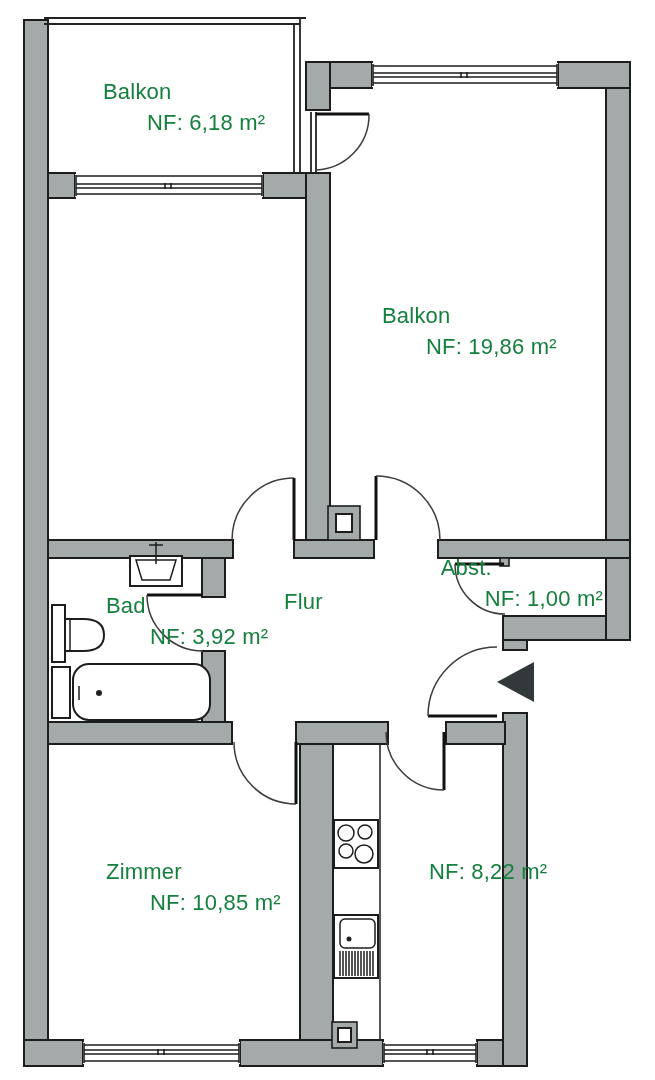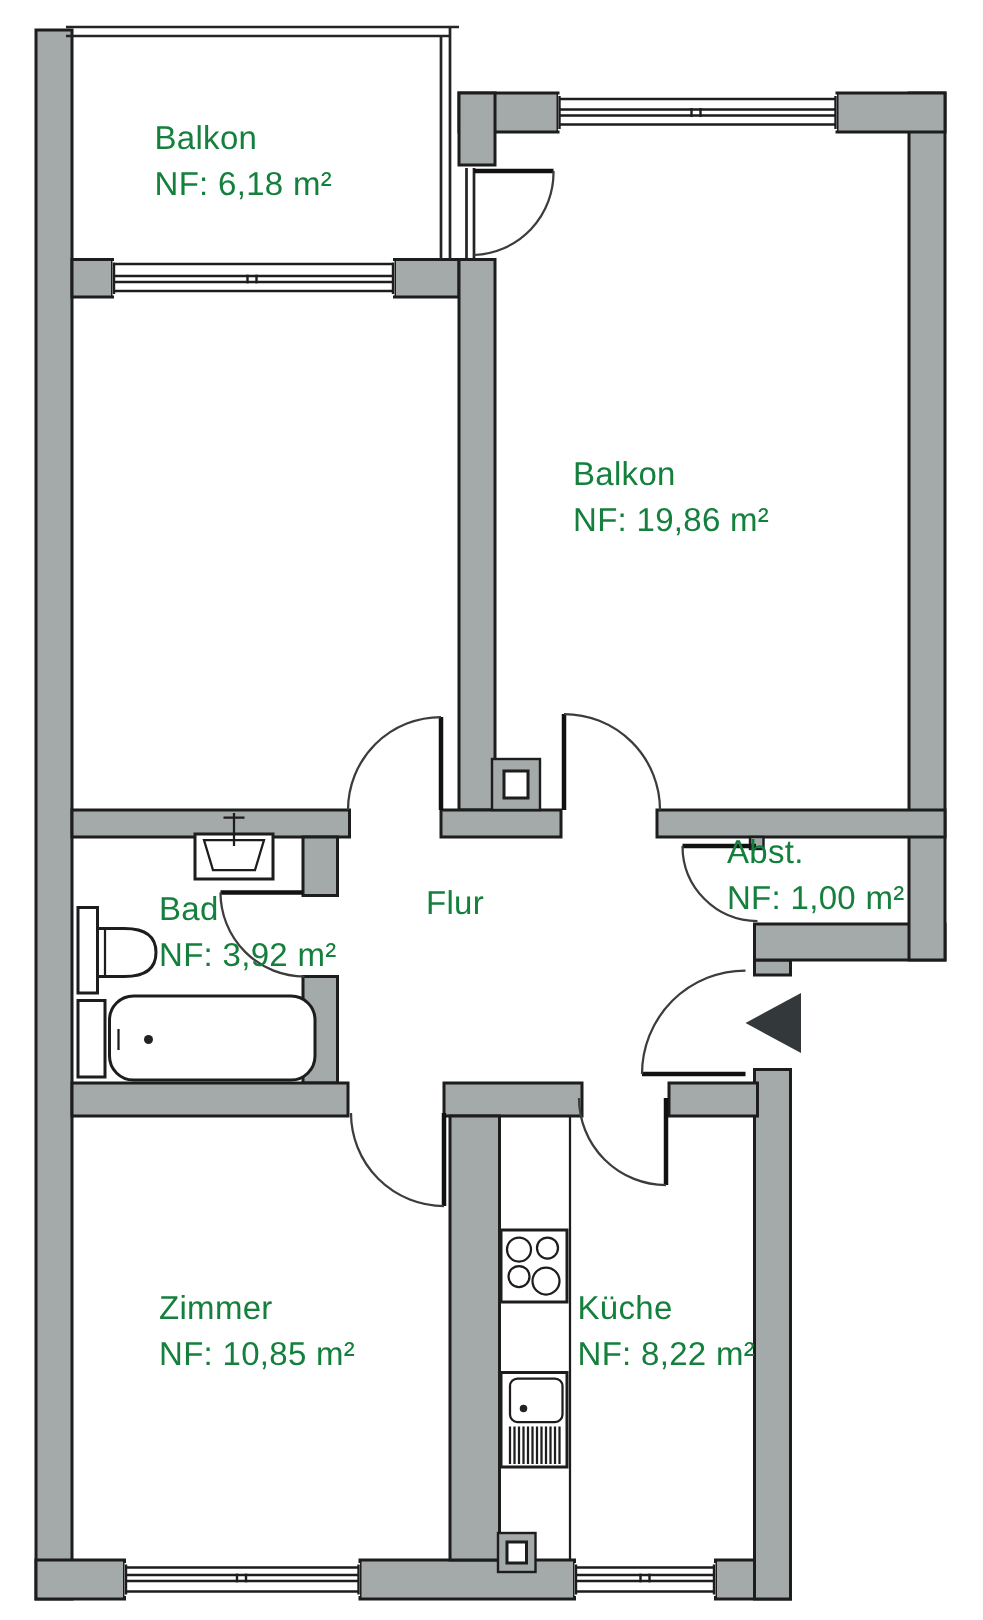--- a/index.html
+++ b/index.html
@@ -18,21 +18,21 @@
   .leaf{stroke:#111111;stroke-width:3;fill:none;}
   .arc{stroke:#3c3c3c;stroke-width:1.5;fill:none;}
   .fix{fill:#ffffff;stroke:#1d1d1d;stroke-width:2;}
   .fixline{stroke:#1d1d1d;stroke-width:1.5;fill:none;}
   .lbl{
     position:absolute;
     font-size:22px;line-height:31px;
     color:#15803d;white-space:nowrap;
     letter-spacing:0.2px;
   }
-  .lbl .ra{font-size:22px;}
+  .lbl .ra{font-size:22px;margin-left:44px;}
   .lbl-abst{text-align:left;}
 </style>
 </head>
 <body>
 
 <div class="plan">
 
   <svg width="655" height="1080" viewBox="0 0 655 1080">
 
     <g>
@@ -214,17 +214,16 @@
     <div class="rn">Abst.</div>
     <div class="ra">NF: 1,00 m²</div>
   </div>
 
   <div class="lbl" style="left:106px;top:856px">
     <div class="rn">Zimmer</div>
     <div class="ra">NF: 10,85 m²</div>
   </div>
 
   <div class="lbl" style="left:385px;top:856px">
-    <div class="rn">Küche</div>
     <div class="ra">NF: 8,22 m²</div>
   </div>
 
 </div>
 
 </body></html>

